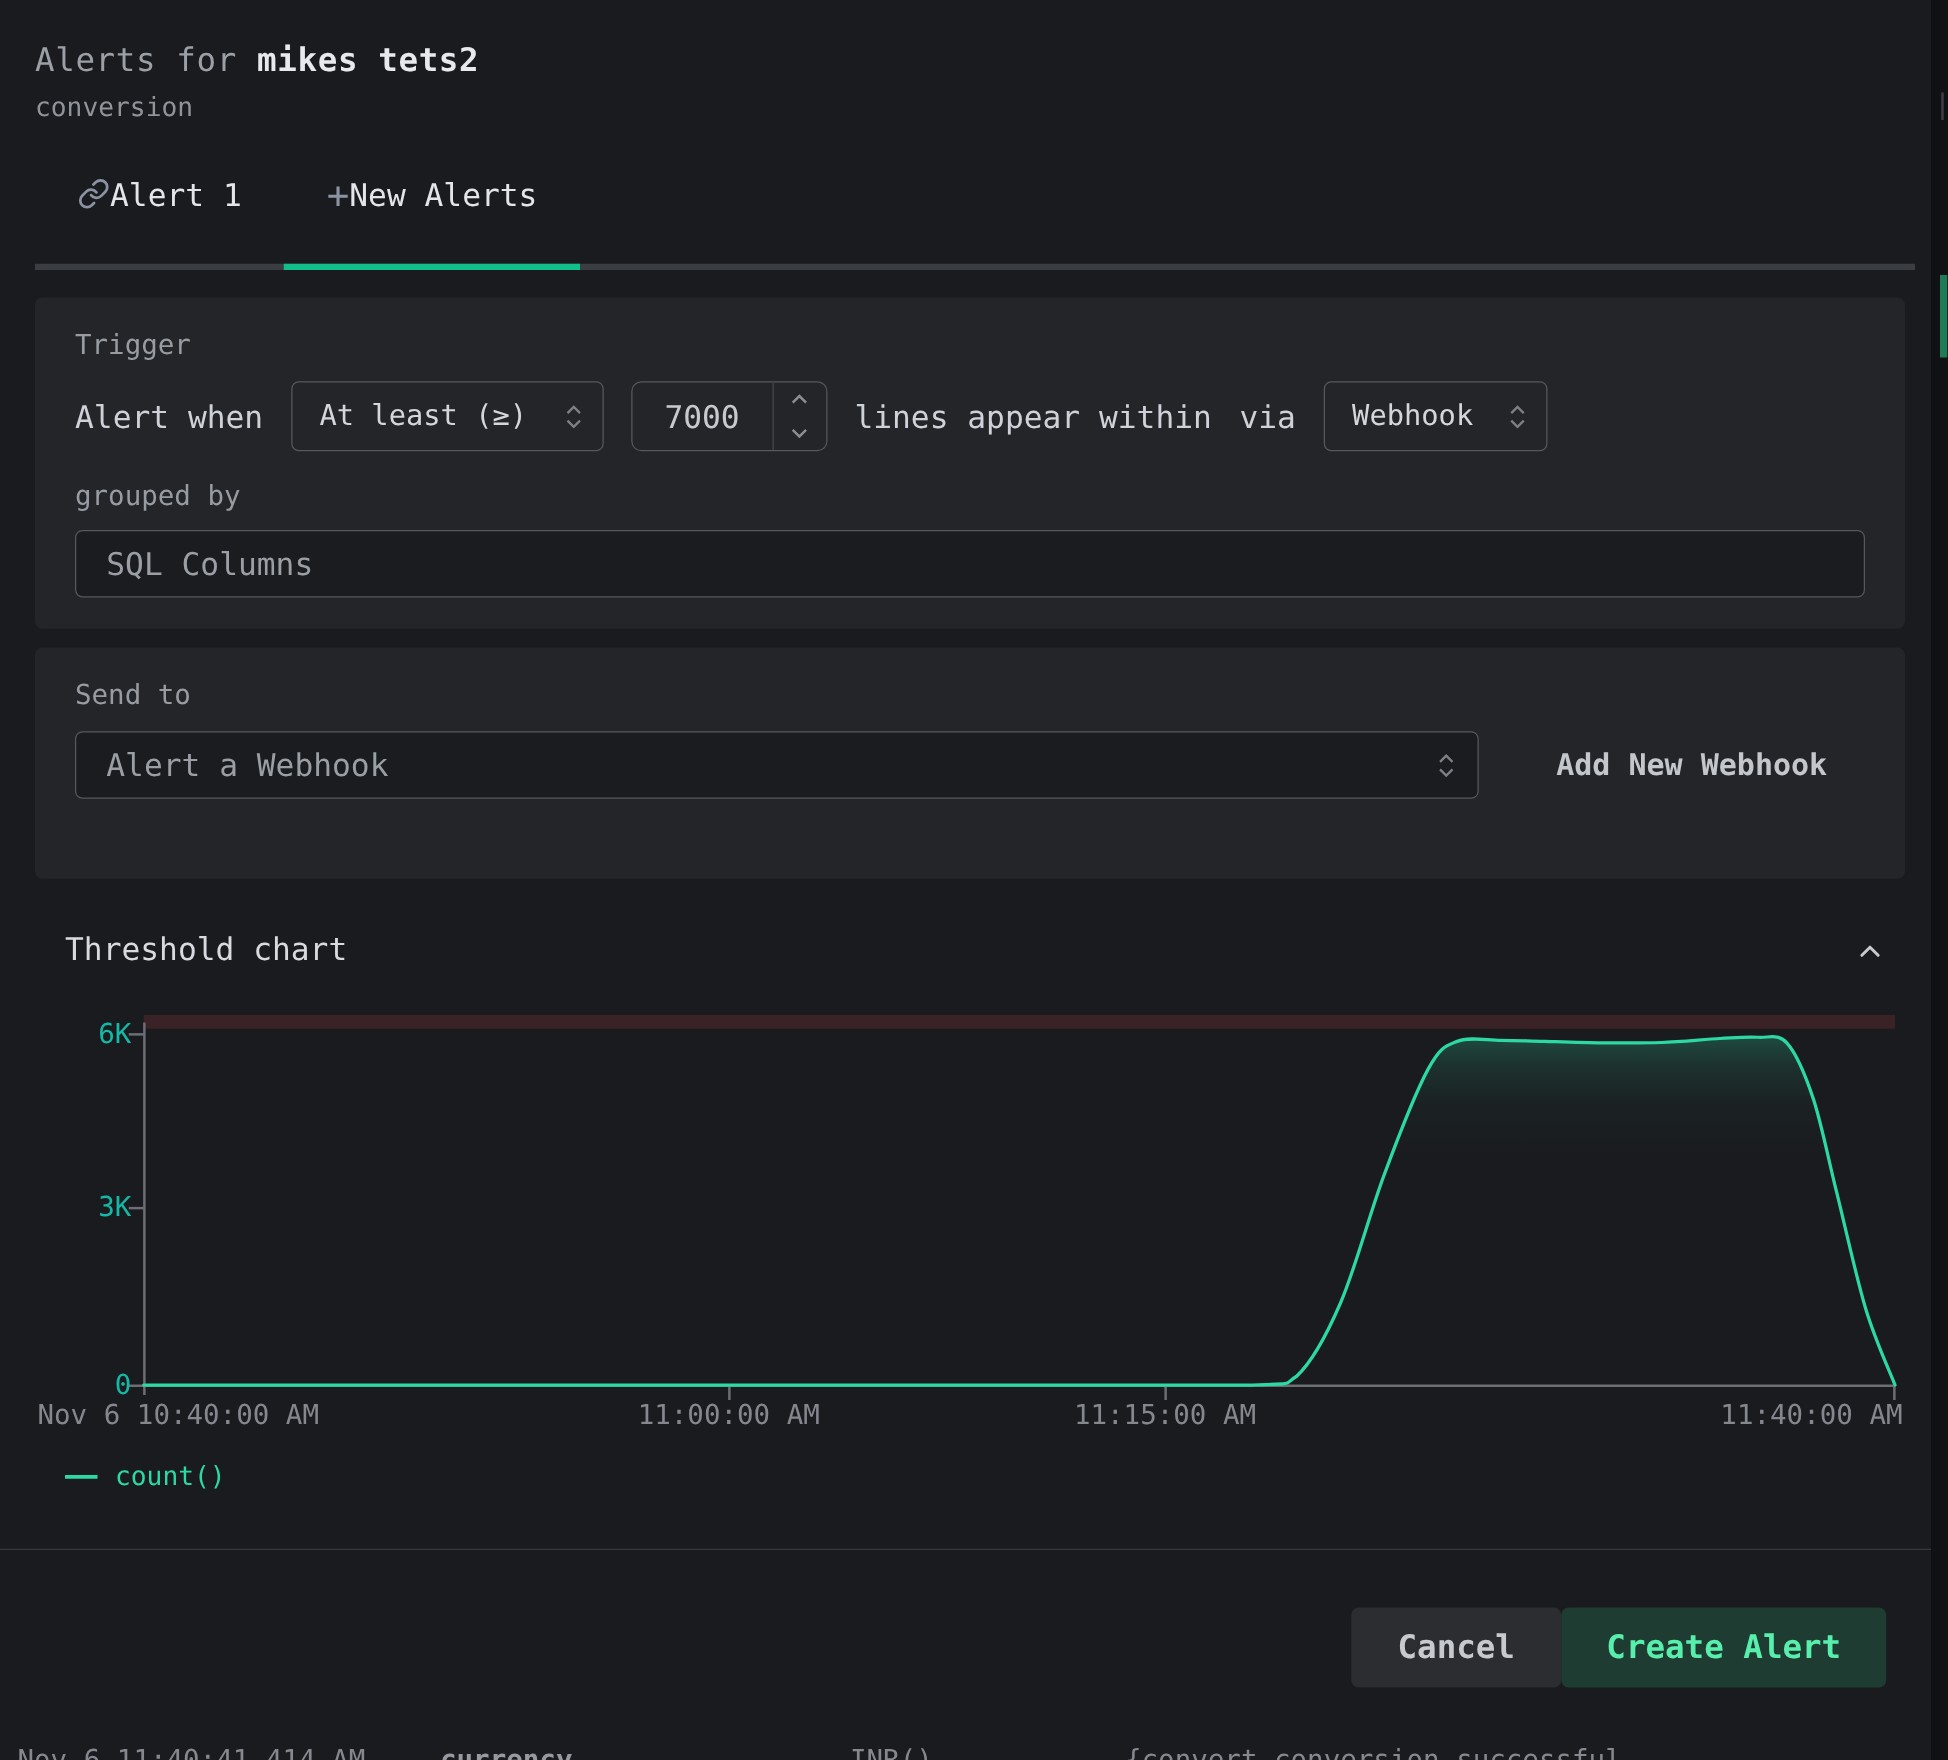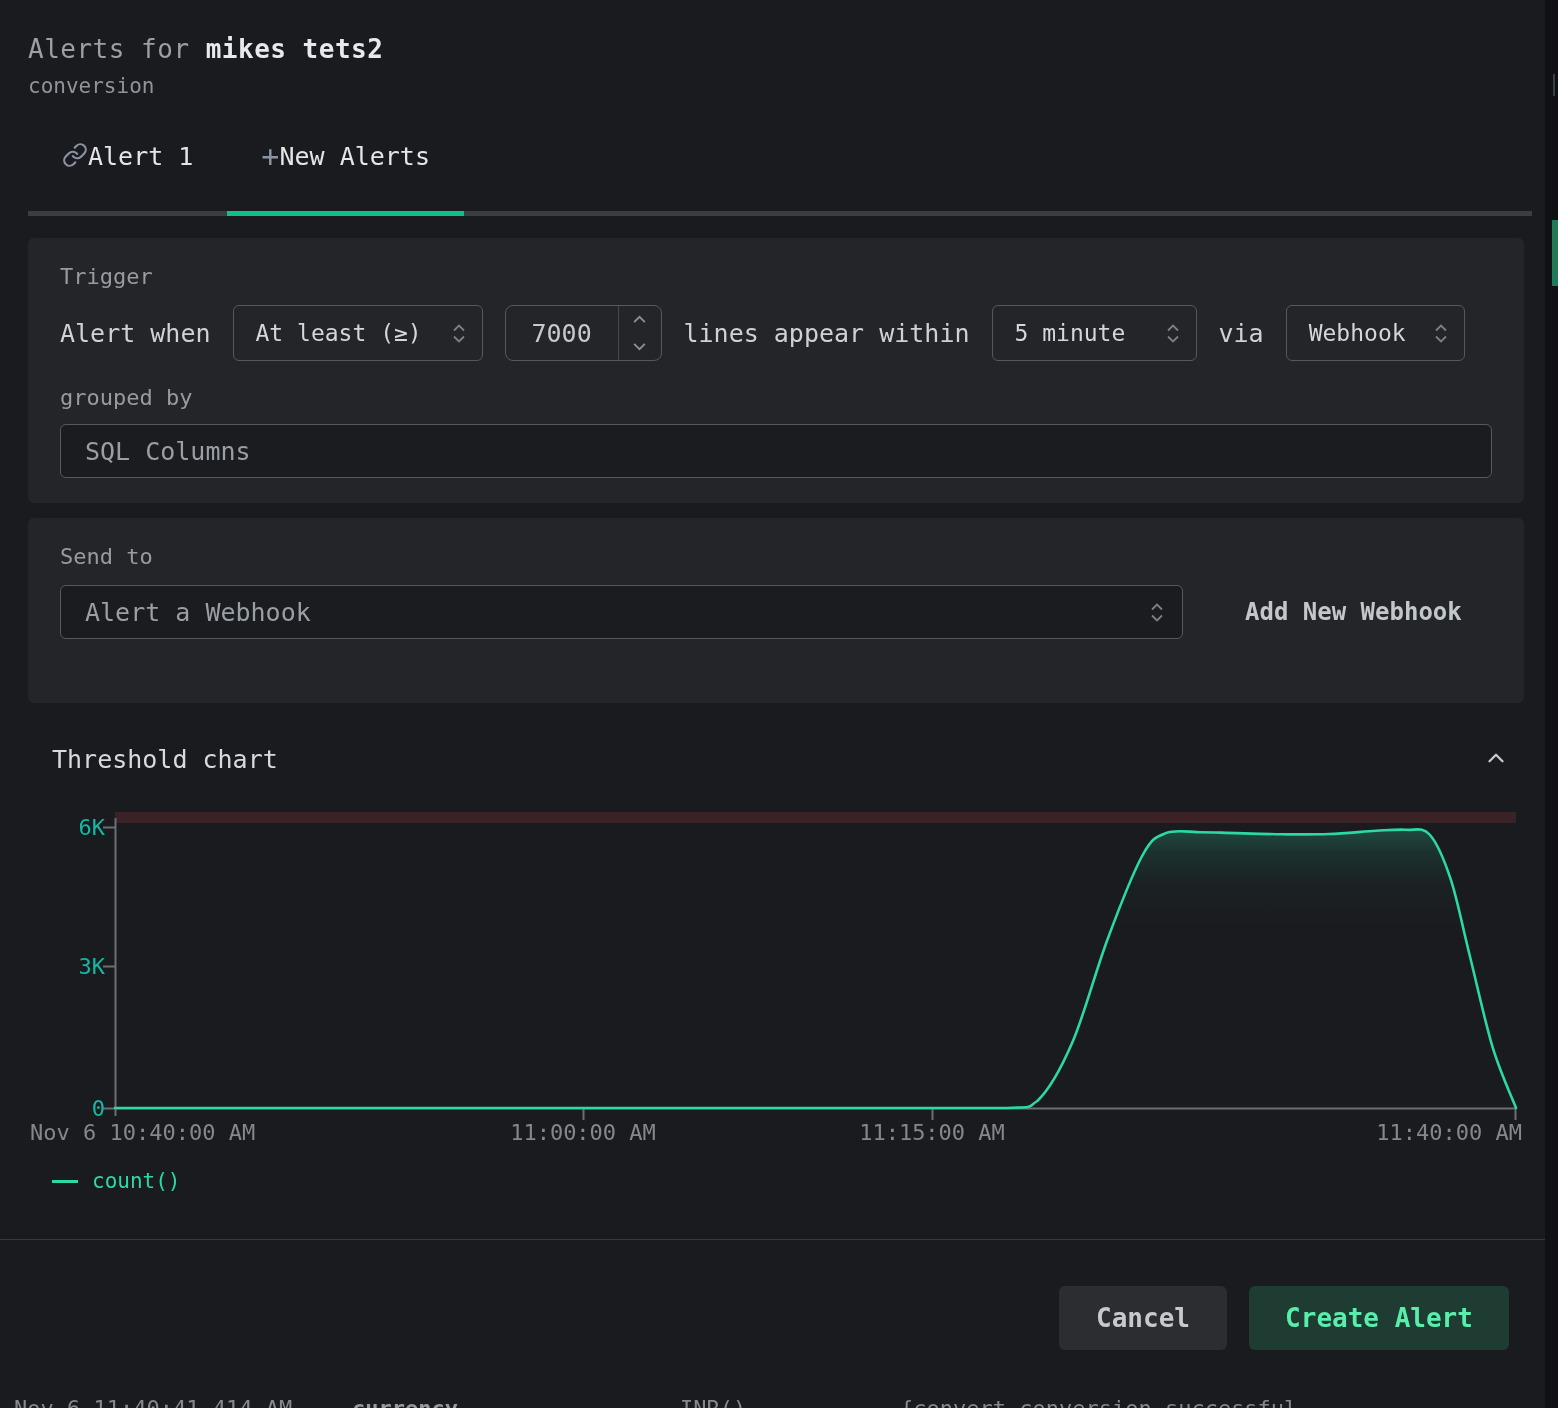--- a/index.html
+++ b/index.html
@@ -66,37 +66,37 @@
   .placeholder { font-size:25px; color:#9a9ea5; }
 
   .send-row { display:flex; align-items:center; margin-top:16px; }
   .webhook-select {
     height:54px; width:1123px; background:#1a1c1f; border:1px solid #55585e; border-radius:6px;
     display:flex; align-items:center; justify-content:space-between; padding:0 18px 0 24px; cursor:pointer;
   }
   .add-webhook { margin-left:62px; font-size:24px; font-weight:bold; color:#c3c7cc; cursor:pointer; white-space:nowrap; }
 
   
-  .chart-header { display:flex; align-items:flex-start; justify-content:space-between;
+  .chart-header { display:flex; align-items:flex-end; justify-content:space-between;
                   margin:42px 36px 0 52px; }
   .chart-title { font-size:25px; color:#d7dade; }
   .collapse-btn { cursor:pointer; display:flex; }
 
   .chart-wrap { position:relative; width:1558px; height:365px; margin-top:12px; }
   .chart-wrap svg { position:absolute; left:0; top:0; }
   .ytick { position:absolute; font-size:22px; color:#14b8a6; text-align:right; width:70px; right:auto; }
   .xtick { position:absolute; font-size:22px; color:#84878d; white-space:nowrap; }
 
   .legend { margin:18px 0 0 52px; display:flex; align-items:center; gap:14px; }
   .legend-dash { width:26px; height:3px; background:#2dc79a; }
   .legend-label { font-size:21px; color:#2dc79a; }
 
   
   .footer-divider { margin-top:46px; height:1px; background:#35383d; width:1545px; }
-  .footer { display:flex; justify-content:flex-end; gap:22px; padding:46px 36px 0 0; }
+  .footer { display:flex; justify-content:flex-end; padding:46px 36px 0 0; }
   .btn { height:64px; border:none; border-radius:6px; font-family:inherit;
          font-size:26px; font-weight:bold; cursor:pointer; }
   .btn.cancel { width:168px; background:#2b2d31; color:#c6c9ce; }
   .btn.create { width:260px; background:#1e3c32; color:#58efac; }
 
   
   .bottom-clip { position:absolute; left:0; bottom:0; width:1558px; height:12px; overflow:hidden; }
   .bottom-clip span { position:absolute; top:0; font-size:22px; line-height:26px; color:#85888e; white-space:nowrap; }
   .bottom-clip .b-ts { left:14px; }
   .bottom-clip .b-cur { left:352px; font-weight:bold; color:#96999f; }
@@ -154,31 +154,20 @@
               </svg>
           </div>
           <div>
             <svg width="15" height="9" viewBox="0 0 14 8">
                 <polyline points="2,1.5 7,6.5 12,1.5" fill="none" stroke="#8b8e94" stroke-width="1.8"></polyline>
               </svg>
           </div>
         </div>
       </div>
       <span class="row-text">lines appear within</span>
-      <div class="select" style="width:205px">
-        <span class="sel-value">5 minute</span>
-        <span class="updown">
-          <svg width="14" height="8" viewBox="0 0 14 8">
-              <polyline points="2,6.5 7,1.5 12,6.5" fill="none" stroke="#7d8187" stroke-width="1.8"></polyline>
-            </svg>
-          <svg width="14" height="8" viewBox="0 0 14 8">
-              <polyline points="2,1.5 7,6.5 12,1.5" fill="none" stroke="#7d8187" stroke-width="1.8"></polyline>
-            </svg>
-        </span>
-      </div>
       <span class="row-text">via</span>
       <div class="select" style="width:179px">
         <span class="sel-value">Webhook</span>
         <span class="updown">
           <svg width="14" height="8" viewBox="0 0 14 8">
               <polyline points="2,6.5 7,1.5 12,6.5" fill="none" stroke="#7d8187" stroke-width="1.8"></polyline>
             </svg>
           <svg width="14" height="8" viewBox="0 0 14 8">
               <polyline points="2,1.5 7,6.5 12,1.5" fill="none" stroke="#7d8187" stroke-width="1.8"></polyline>
             </svg>

